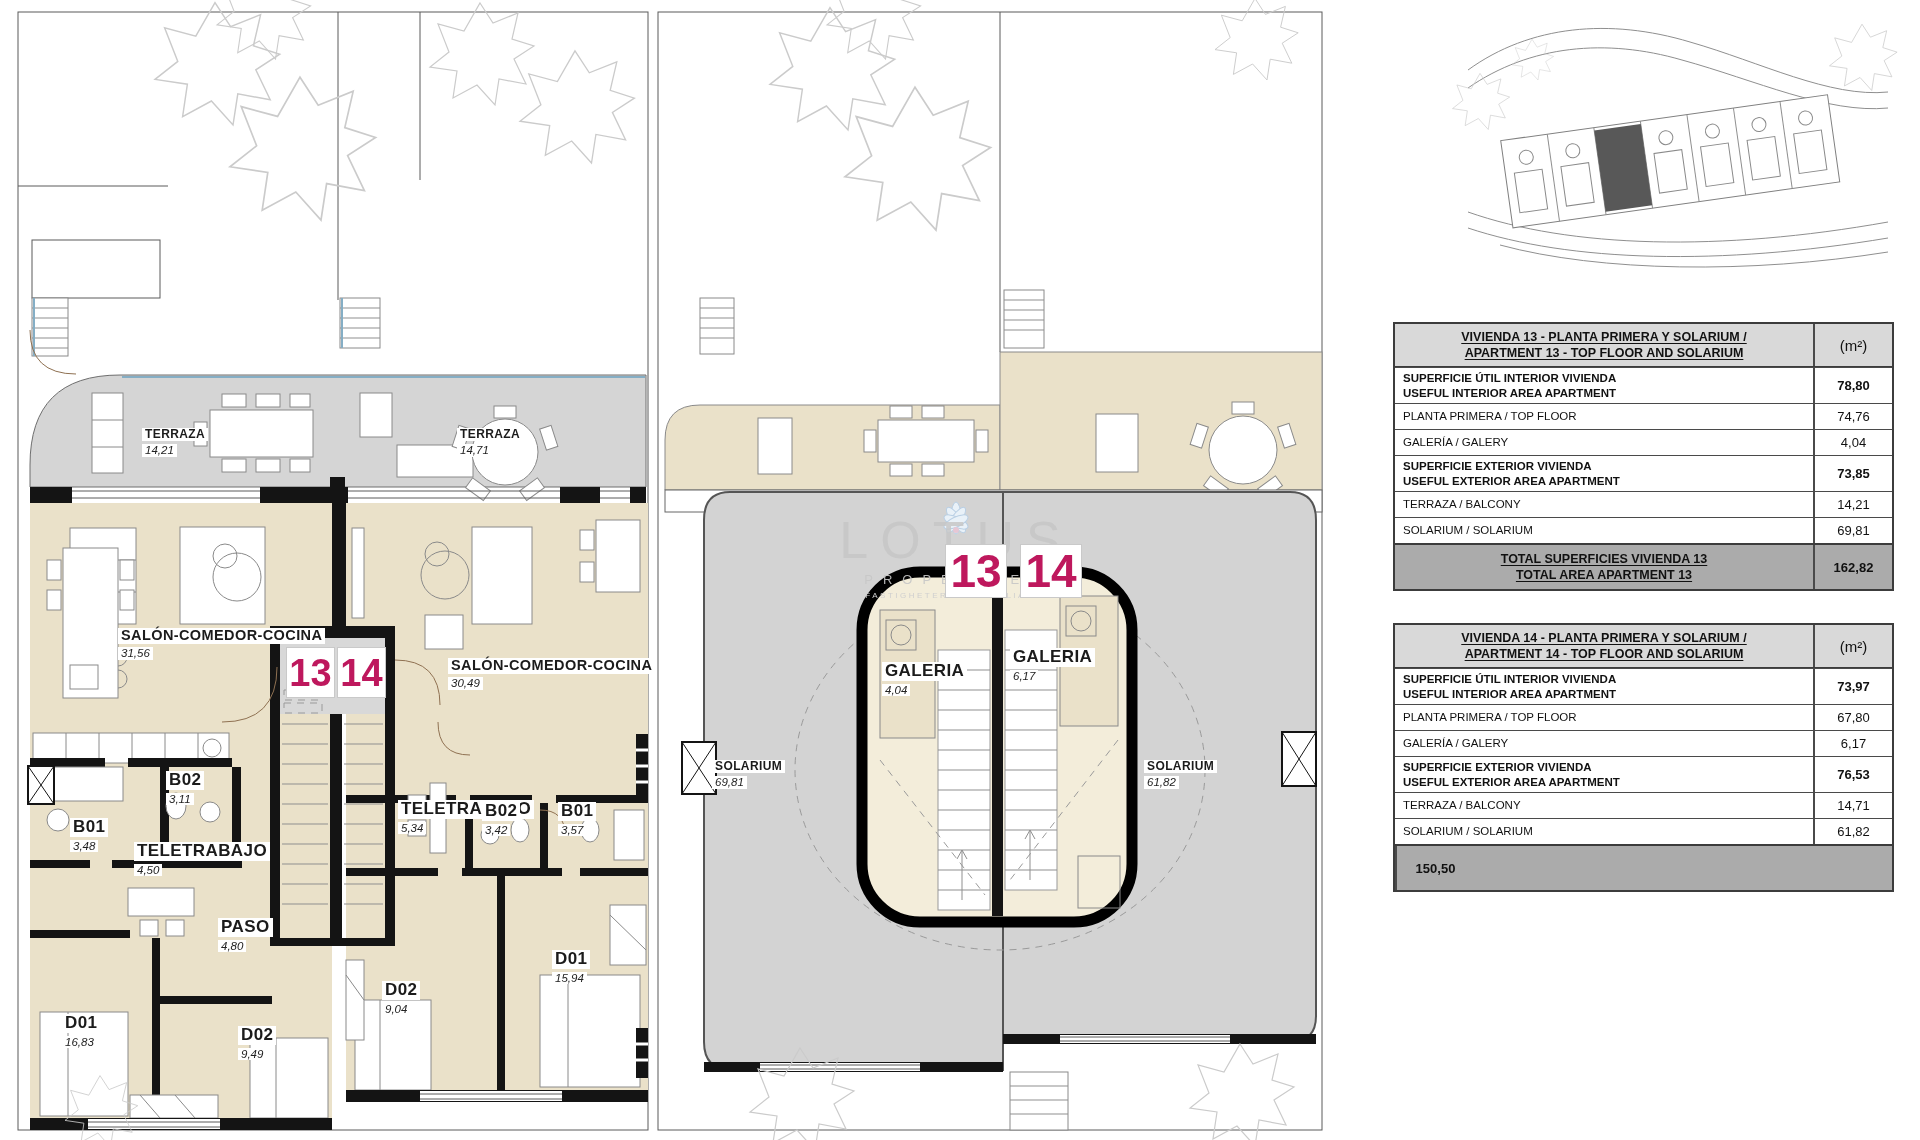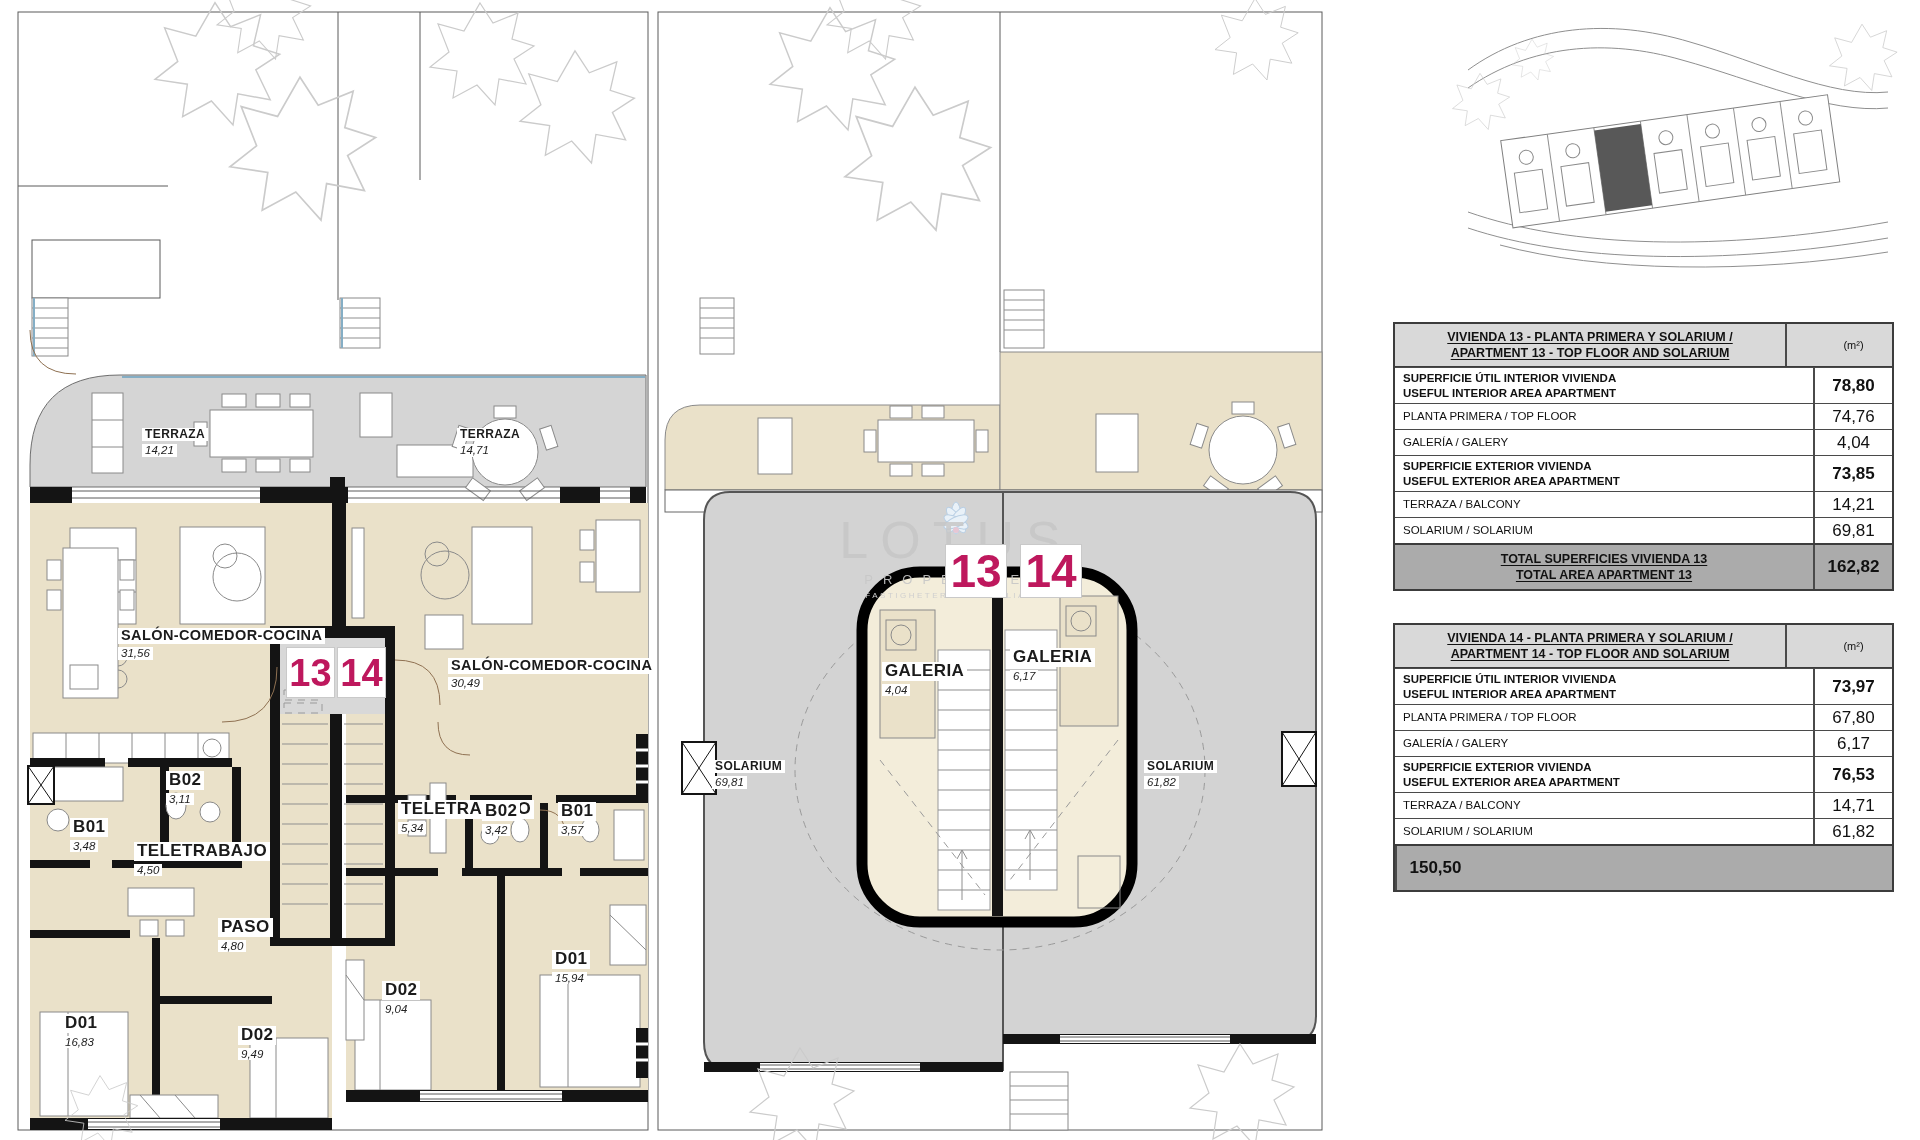--- a/index.html
+++ b/index.html
@@ -41,25 +41,25 @@
   .wm-sub{font-size:13px;letter-spacing:10px;margin-top:6px;opacity:.9;}
   .wm-tag{font-size:8px;letter-spacing:2.5px;margin-top:4px;color:#cfcfcf;}
   .wm svg{position:absolute;left:50%;top:-20px;transform:translateX(-50%);}
 
   
   .atable{position:absolute;width:497px;border:2px solid #3c3c3c;background:#fff;z-index:4;color:#111;}
   .t-row{display:flex;border-top:1px solid #4a4a4a;}
   .t-row:first-child{border-top:none;}
   .t-label{flex:1;padding:2px 8px;display:flex;flex-direction:column;justify-content:center;font-size:11.5px;line-height:1.3;}
   .t-label span{display:block;}
-  .t-val{width:77px;border-left:2px solid #4a4a4a;display:flex;align-items:center;justify-content:center;font-size:17px;}
+  .t-val{width:77px;border-left:2px solid #4a4a4a;display:flex;align-items:center;justify-content:center;font-size:13px;}
   .t-head{background:#d9d9d9;min-height:42px;border-bottom:1px solid #3c3c3c;}
   .t-head .t-label{align-items:center;text-align:center;border-radius:19px;}
   .t-head .t-label span{font-weight:700;font-size:12.5px;text-decoration:underline;text-underline-offset:2px;}
-  .t-head .t-val{font-size:11px;padding-left:28px;}
+  .t-head .t-val{font-size:15px;}
   .r2{min-height:35px;}
   .r1{min-height:25px;}
   .t-row.b .t-label span{font-weight:700;}
   .t-row.b .t-val{font-weight:700;}
   .t-total{background:#ababab;min-height:44px;border-top:2px solid #3c3c3c;}
   .t-total .t-label{align-items:center;text-align:center;}
   .t-total .t-label span{font-weight:700;font-size:12.5px;text-decoration:underline;text-underline-offset:2px;}
   .t-total .t-val{font-weight:700;}
 </style>
 </head>

